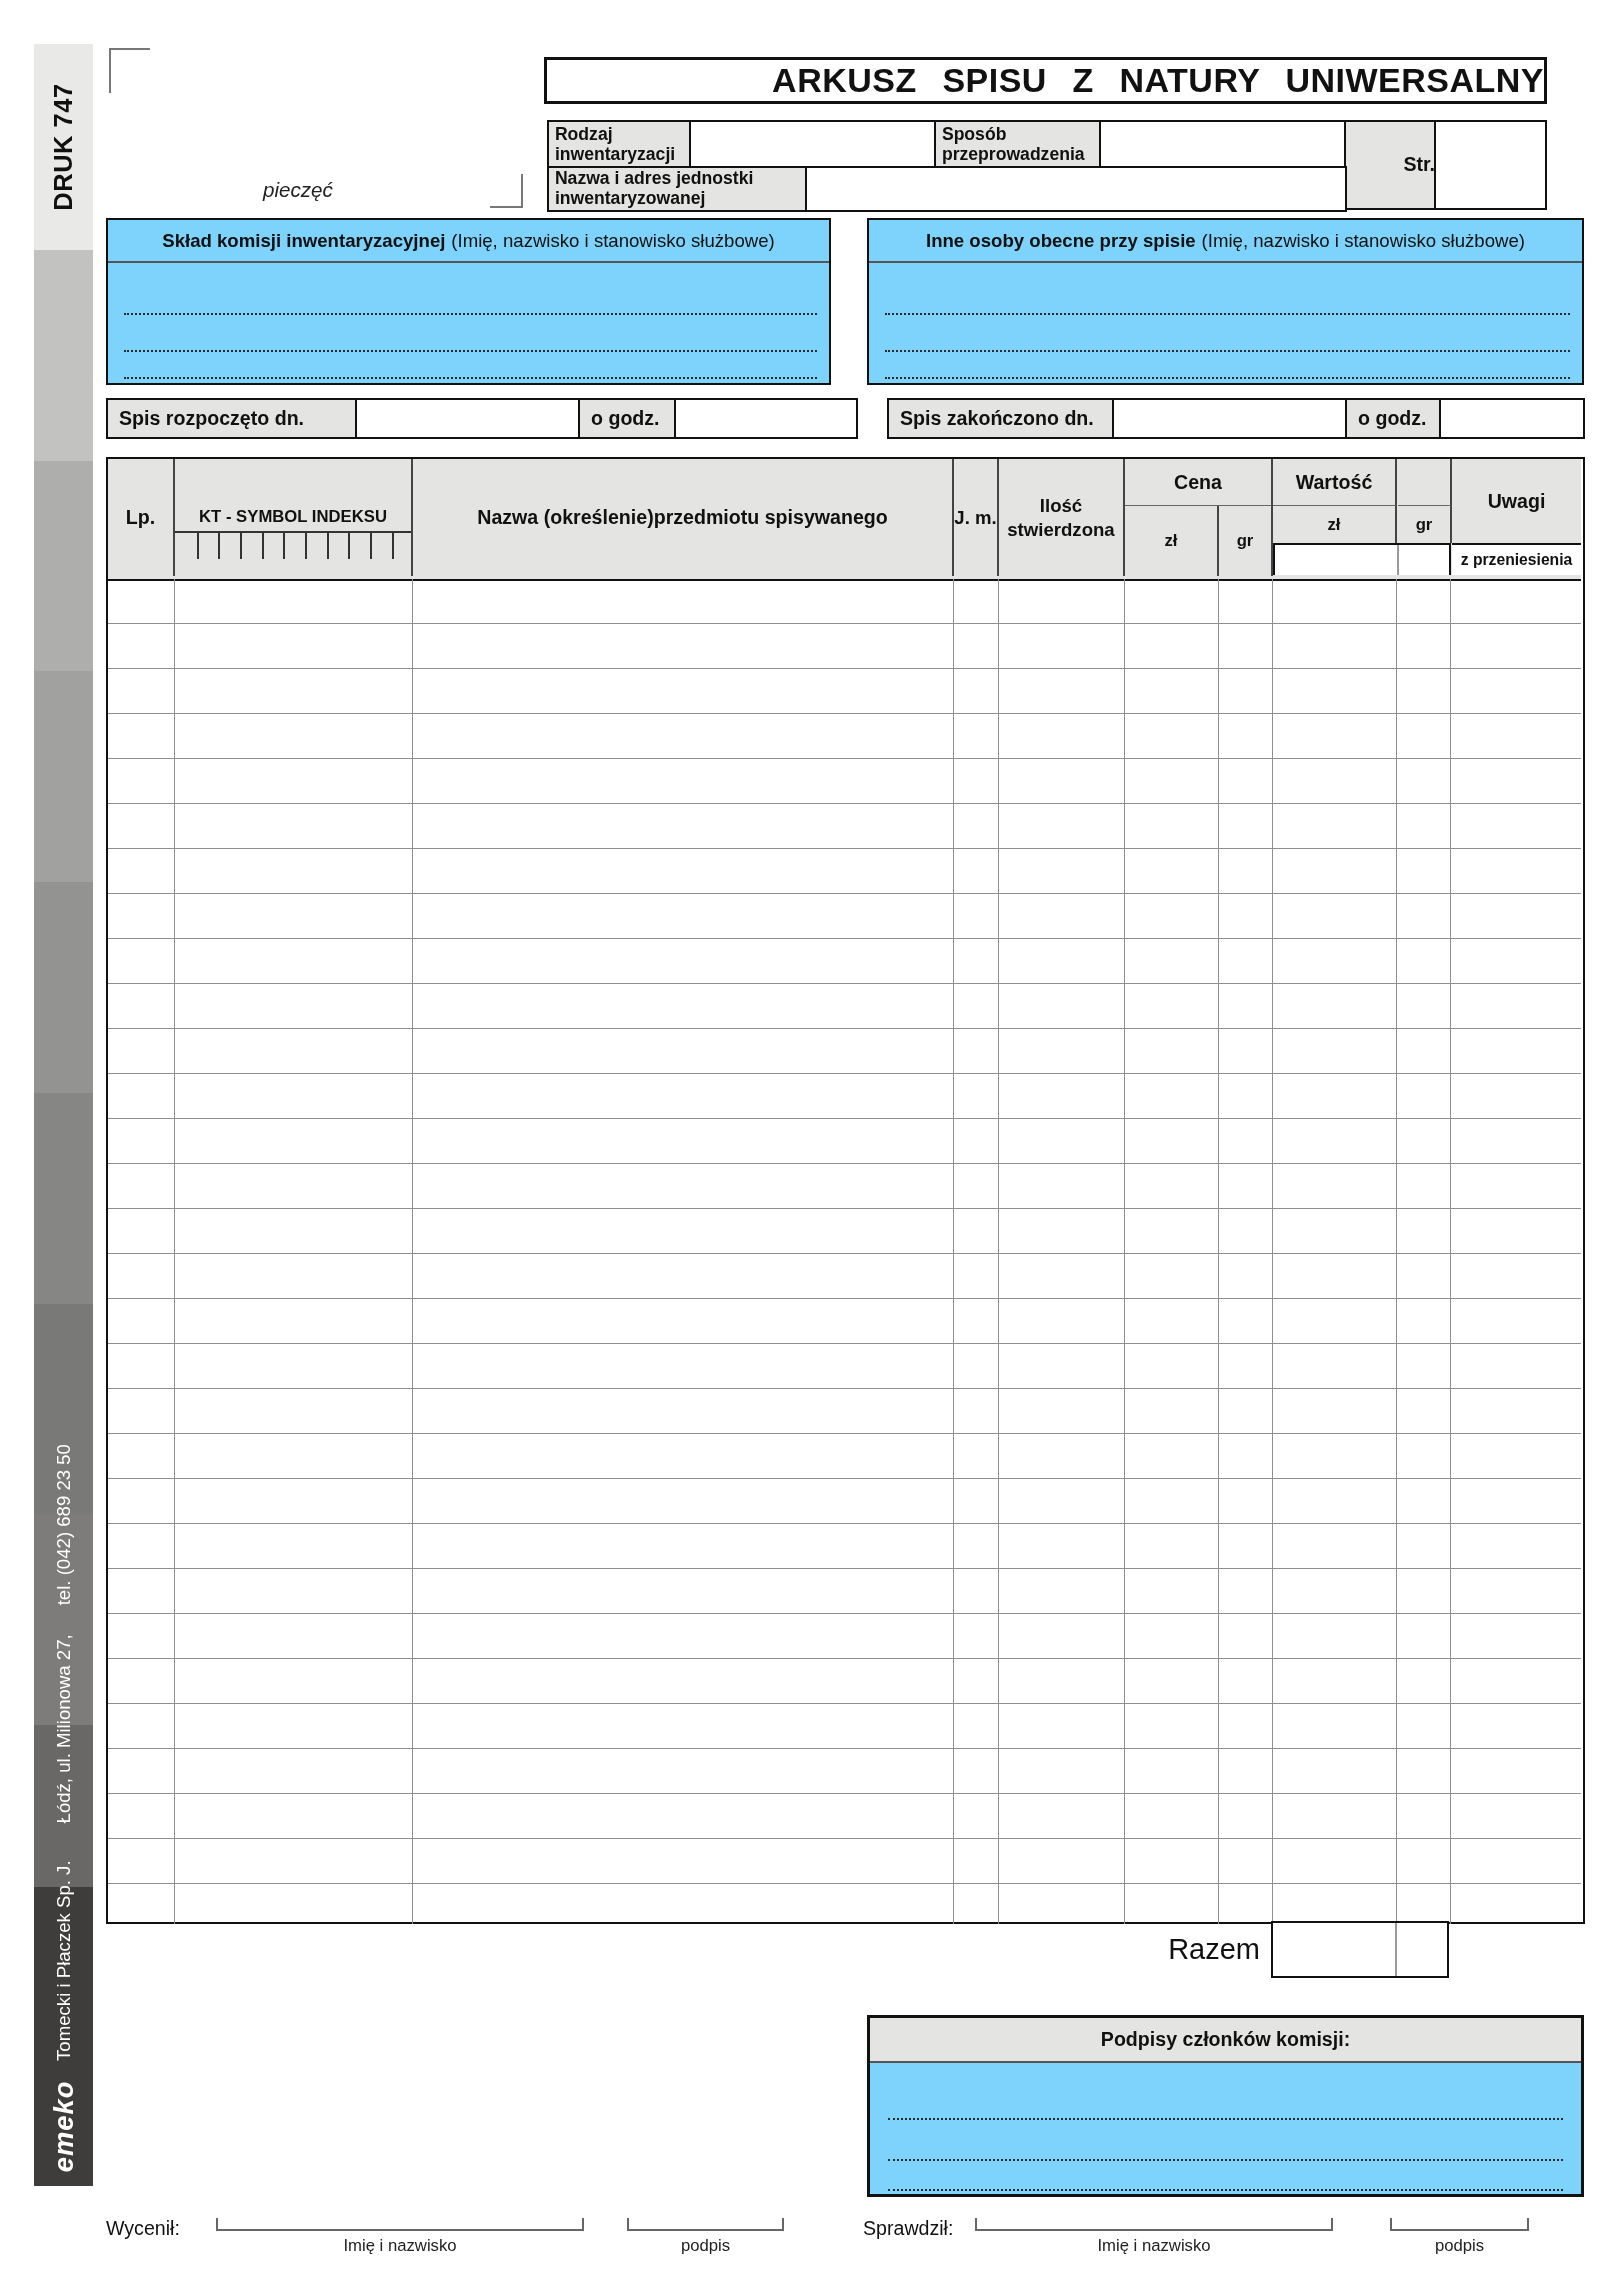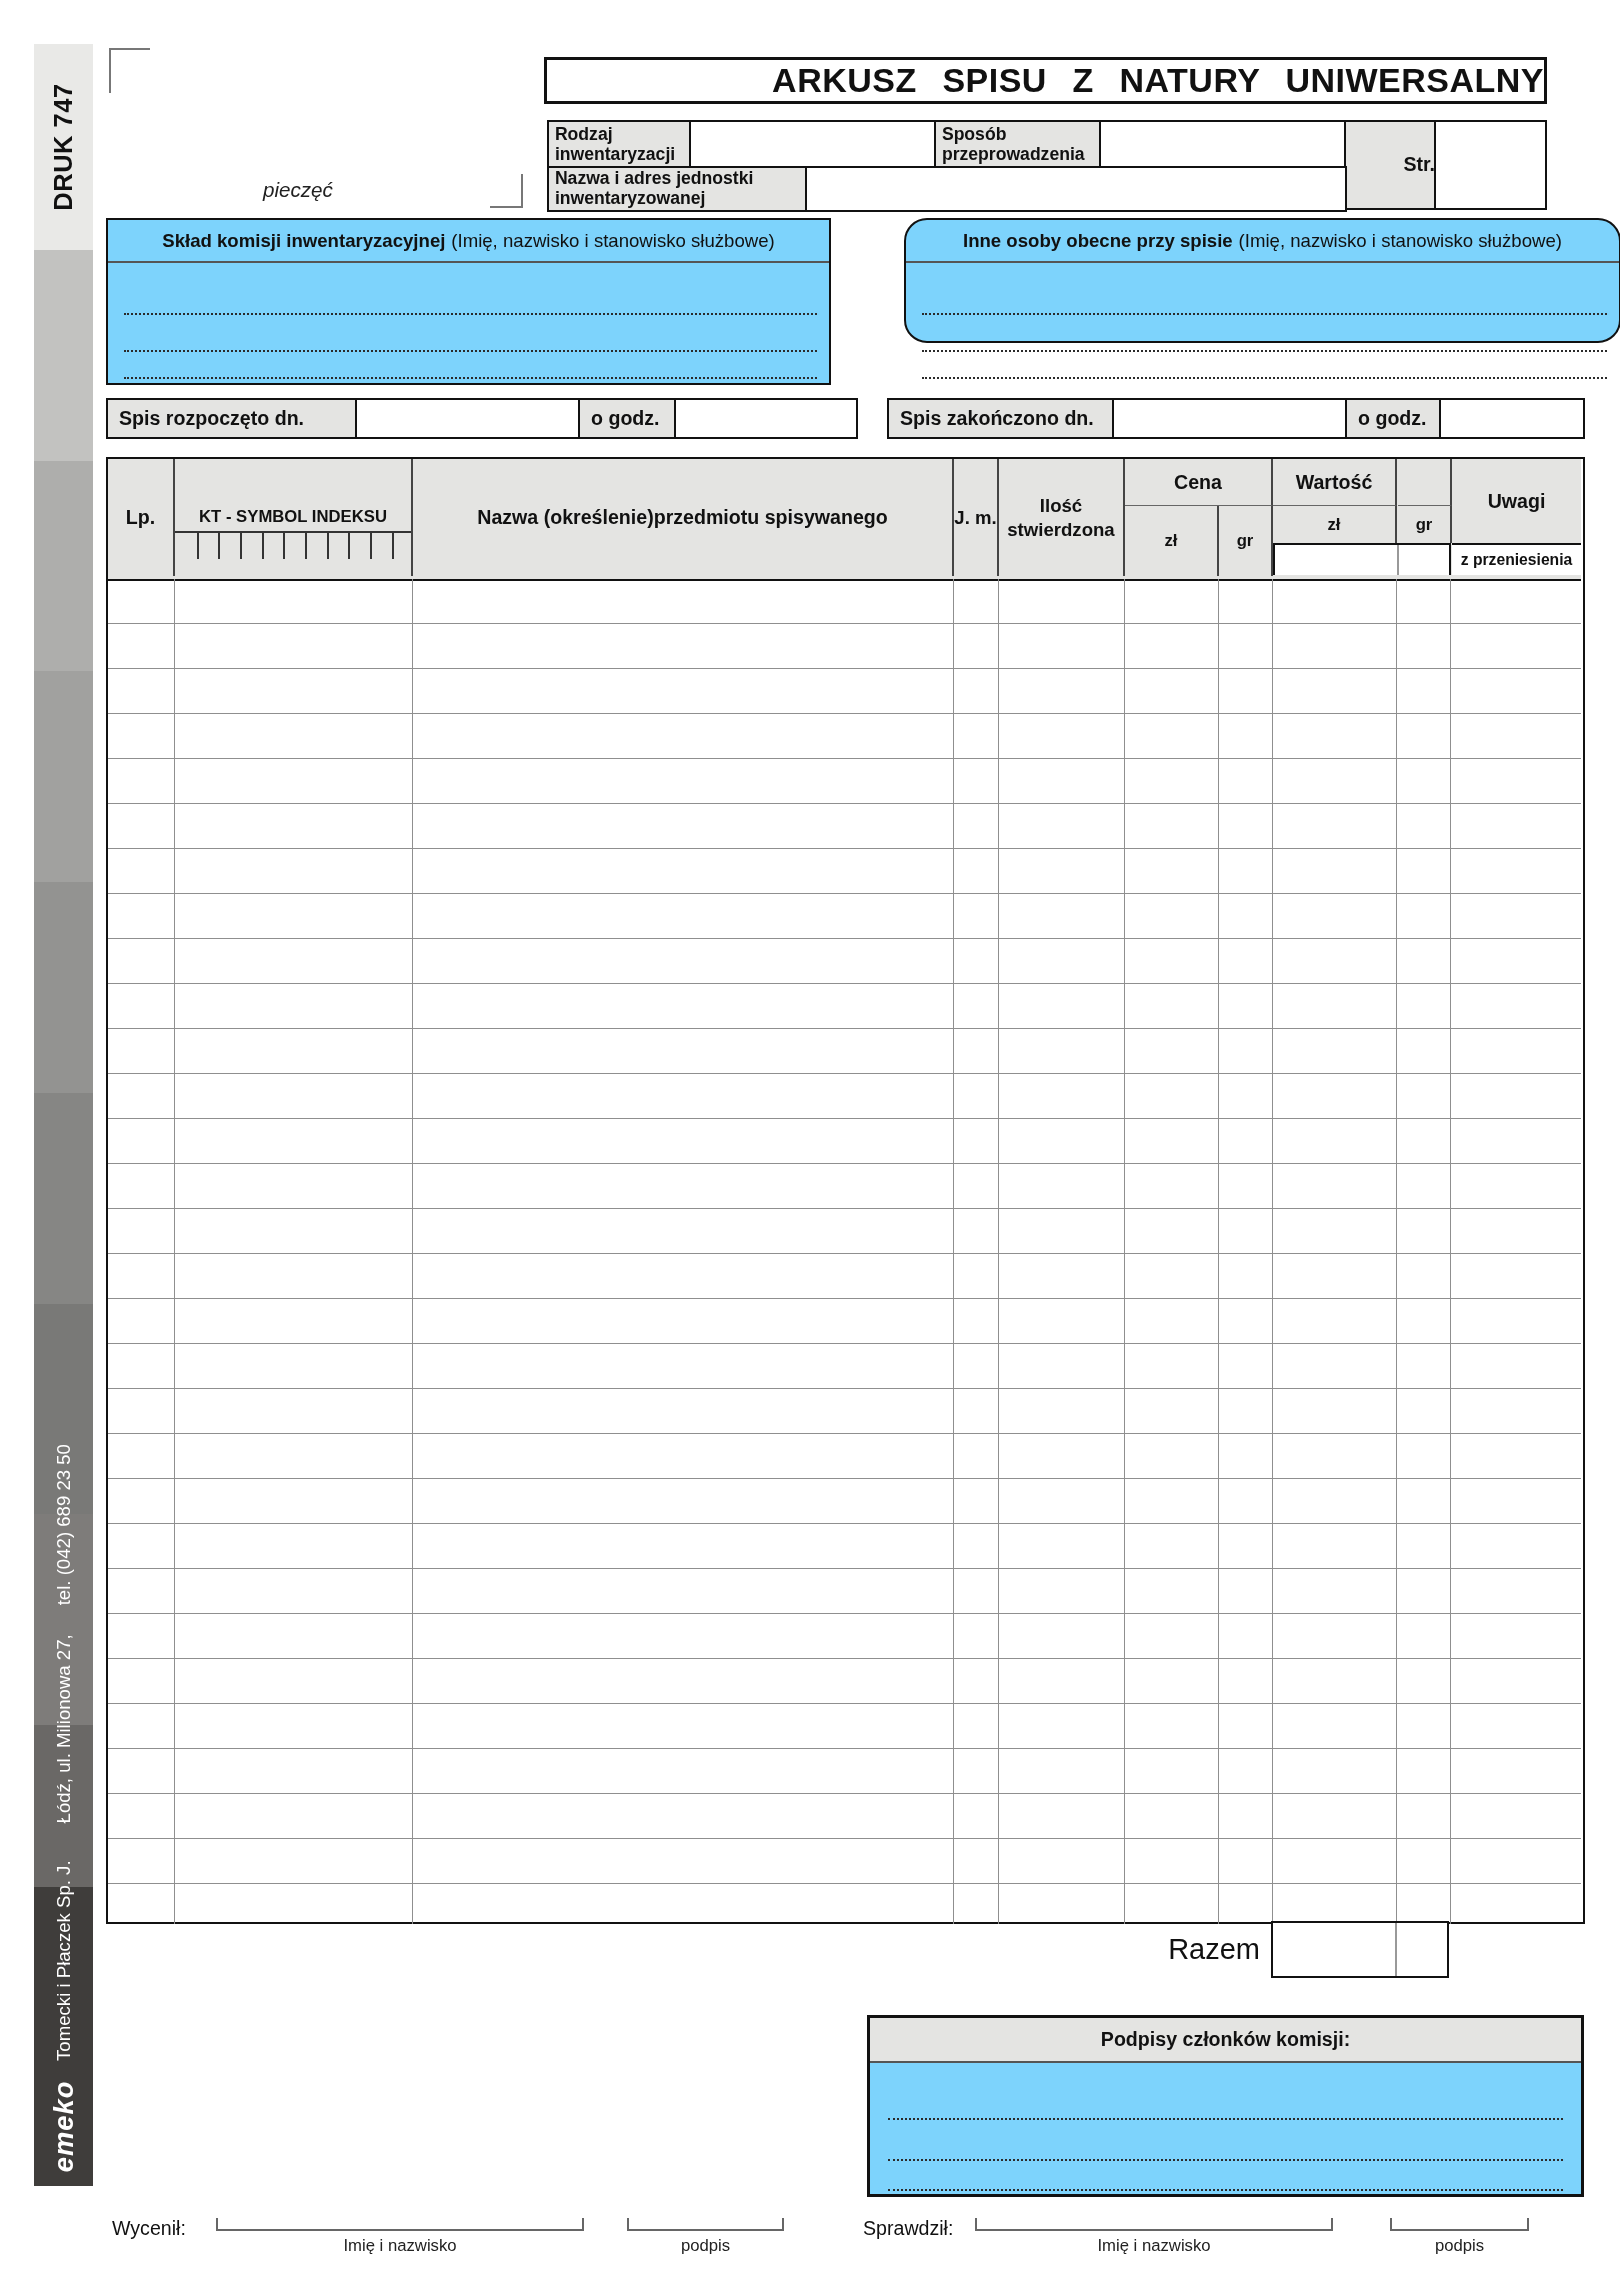--- a/index.html
+++ b/index.html
@@ -99,21 +99,21 @@
 
   <div class="abs combox" style="left:106px;top:218px;width:725px;height:167px;">
     <div class="comhead">
       <span class="b">Skład komisji inwentaryzacyjnej</span>
       <span>(Imię, nazwisko i stanowisko służbowe)</span>
     </div>
     <div class="abs dotline" style="left:15.7px;right:11.8px;top:93px;"></div>
     <div class="abs dotline" style="left:15.7px;right:11.8px;top:130px;"></div>
     <div class="abs dotline" style="left:15.7px;right:11.8px;top:157px;"></div>
   </div>
-  <div class="abs combox" style="left:904px;top:218px;width:717px;height:125px;border-radius:23px;">
+  <div class="abs combox" style="left:867px;top:218px;width:717px;height:167px;">
     <div class="comhead">
       <span class="b">Inne osoby obecne przy spisie</span>
       <span>(Imię, nazwisko i stanowisko służbowe)</span>
     </div>
     <div class="abs dotline" style="left:15.7px;right:11.8px;top:93px;"></div>
     <div class="abs dotline" style="left:15.7px;right:11.8px;top:130px;"></div>
     <div class="abs dotline" style="left:15.7px;right:11.8px;top:157px;"></div>
   </div>
 
   <div class="abs bord" style="left:106px;top:398px;width:752px;height:41px;display:flex;">
@@ -558,21 +558,21 @@
     <div style="position:absolute;left:122px;top:0;width:1.5px;height:100%;background:#999;"></div>
   </div>
 
   <div class="abs combox" style="left:867px;top:2015px;width:717px;height:182px;border-width:3.9px;">
     <div class="comhead gray" style="height:43px;font-weight:bold;font-size:19.6px;">Podpisy członków komisji:</div>
     <div class="abs dotline" style="left:17.6px;right:17.6px;top:100px;"></div>
     <div class="abs dotline" style="left:17.6px;right:17.6px;top:141px;"></div>
     <div class="abs dotline" style="left:17.6px;right:17.6px;top:171px;"></div>
   </div>
 
-  <div class="abs" style="left:112px;top:2217px;font-size:19.6px;">Wycenił:</div>
+  <div class="abs" style="left:106px;top:2217px;font-size:19.6px;">Wycenił:</div>
   <div class="abs sigline" style="left:216px;top:2218px;width:368px;"></div>
   <div class="abs under" style="left:216px;top:2236px;width:368px;">Imię i nazwisko</div>
   <div class="abs sigline" style="left:627px;top:2218px;width:157px;"></div>
   <div class="abs under" style="left:627px;top:2236px;width:157px;">podpis</div>
 
   <div class="abs" style="left:863px;top:2217px;font-size:19.6px;">Sprawdził:</div>
   <div class="abs sigline" style="left:975px;top:2218px;width:358px;"></div>
   <div class="abs under" style="left:975px;top:2236px;width:358px;">Imię i nazwisko</div>
   <div class="abs sigline" style="left:1390px;top:2218px;width:139px;"></div>
   <div class="abs under" style="left:1390px;top:2236px;width:139px;">podpis</div>

